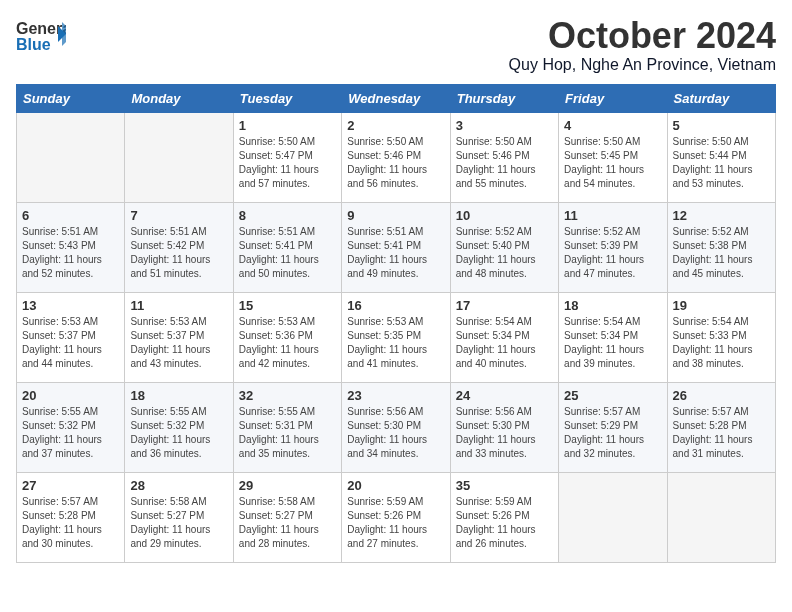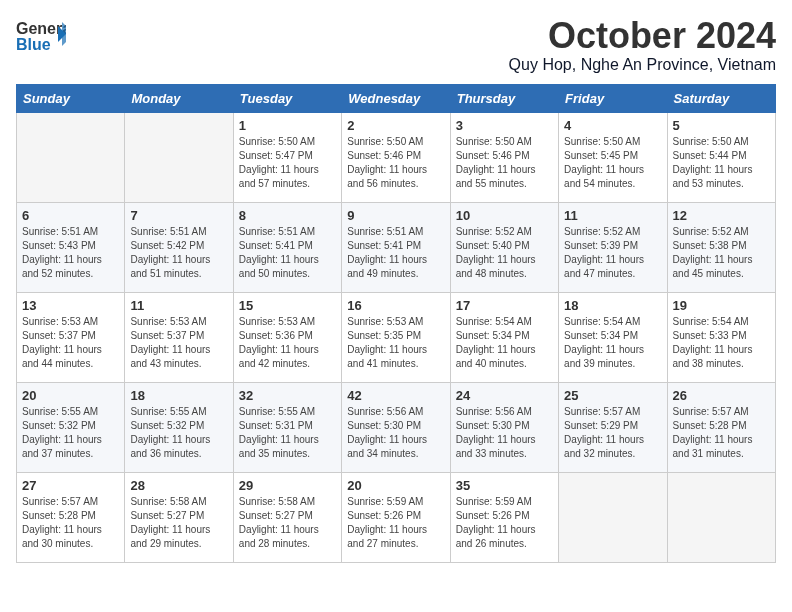--- a/index.html
+++ b/index.html
@@ -207,21 +207,21 @@
         </td>
         <td>
           <span class="day-number">18</span>
           <div class="day-info">Sunrise: 5:55 AM<br>Sunset: 5:32 PM<br>Daylight: 11 hours and 36 minutes.</div>
         </td>
         <td>
           <span class="day-number">32</span>
           <div class="day-info">Sunrise: 5:55 AM<br>Sunset: 5:31 PM<br>Daylight: 11 hours and 35 minutes.</div>
         </td>
         <td>
-          <span class="day-number">42</span>
+          <span class="day-number">23</span>
           <div class="day-info">Sunrise: 5:56 AM<br>Sunset: 5:30 PM<br>Daylight: 11 hours and 34 minutes.</div>
         </td>
         <td>
           <span class="day-number">24</span>
           <div class="day-info">Sunrise: 5:56 AM<br>Sunset: 5:30 PM<br>Daylight: 11 hours and 33 minutes.</div>
         </td>
         <td>
           <span class="day-number">25</span>
           <div class="day-info">Sunrise: 5:57 AM<br>Sunset: 5:29 PM<br>Daylight: 11 hours and 32 minutes.</div>
         </td>

